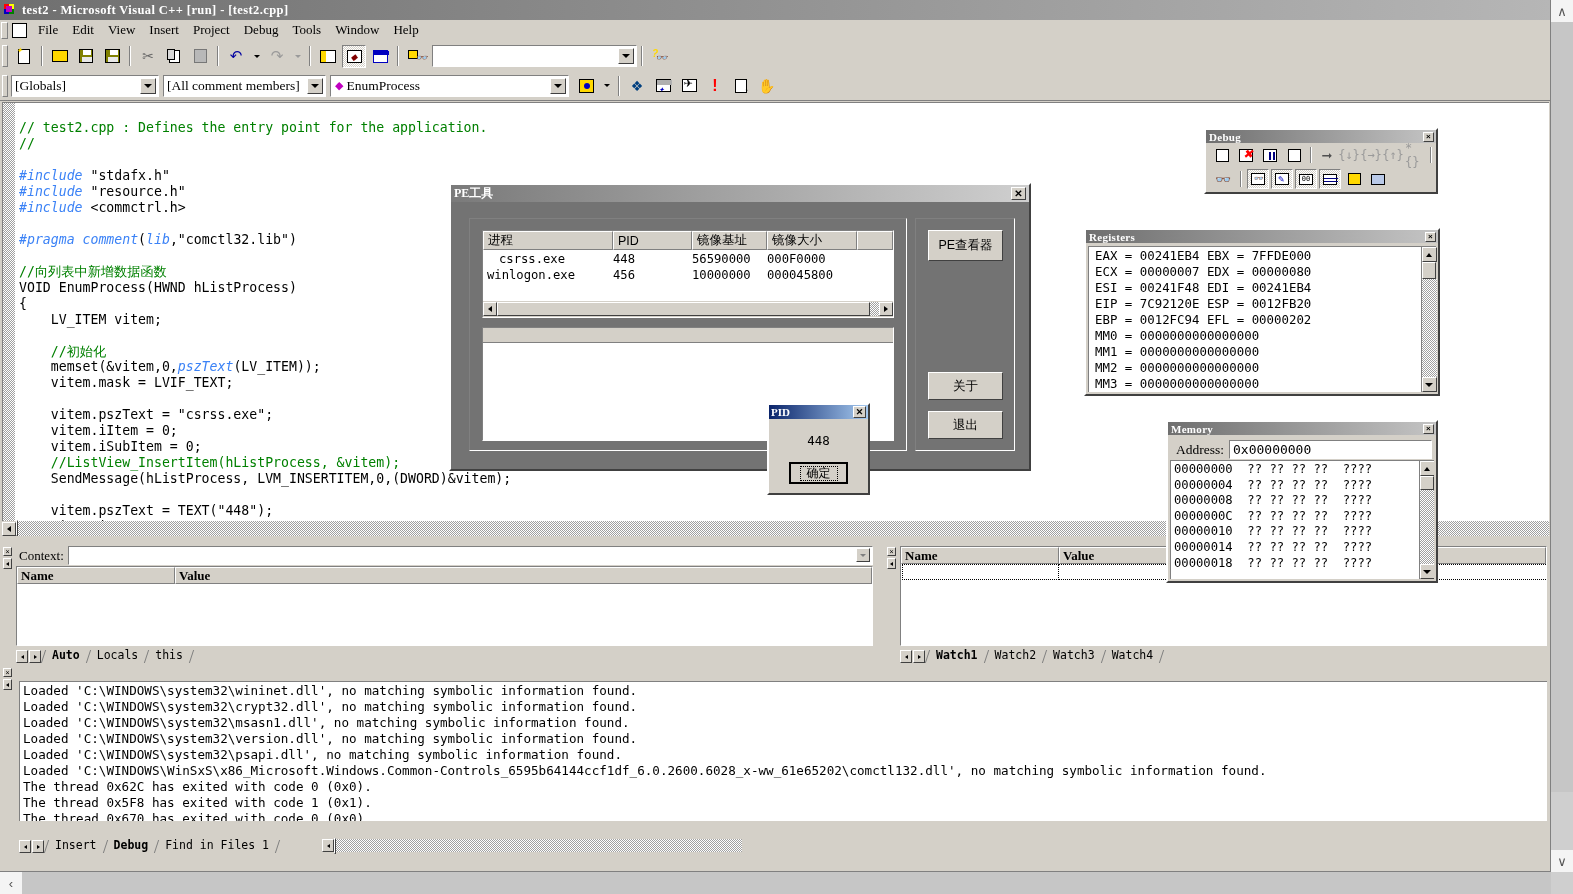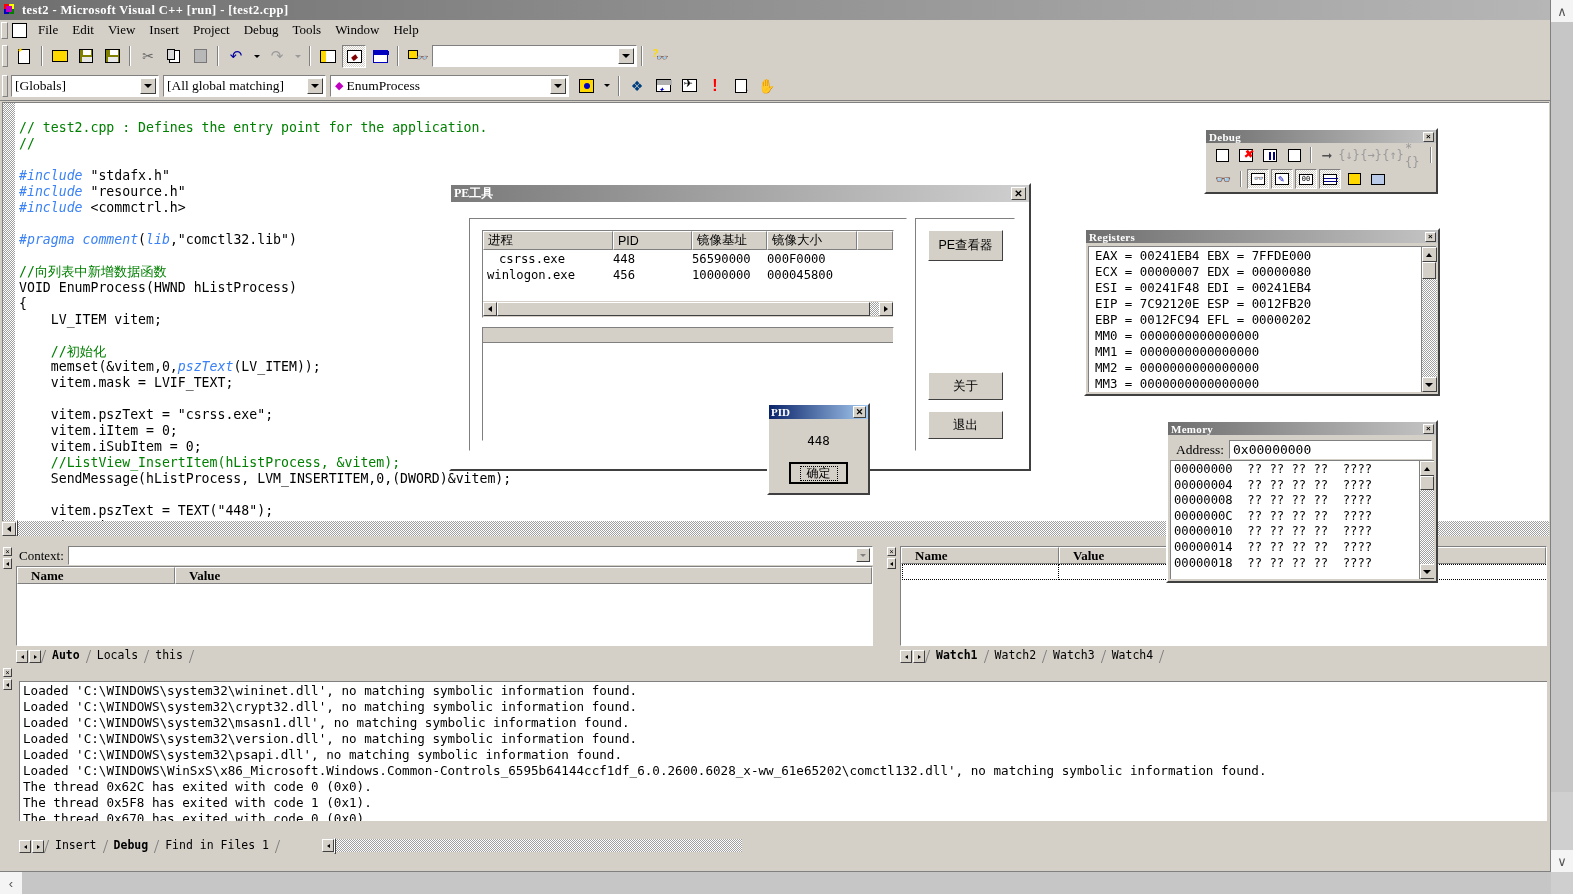--- a/index.html
+++ b/index.html
@@ -73,21 +73,21 @@
      background-size:2px 2px;background-position:0 0,1px 1px;}
   .sb-thumb{height:14px;background:#d4d0c8;border-top:1px solid #ffffff;border-left:1px solid #ffffff;
      border-right:1px solid #404040;border-bottom:1px solid #404040;}
 
   
   .dockpane{position:absolute;background:#d4d0c8;}
   .pane-close{width:9px;height:9px;background:#d4d0c8;border-top:1px solid #ffffff;border-left:1px solid #ffffff;
     border-right:1px solid #404040;border-bottom:1px solid #404040;font-size:7px;line-height:7px;text-align:center;font-family:"Liberation Sans",sans-serif;}
   .hdrrow{display:flex;height:17px;background:#d4d0c8;font-family:"Liberation Serif",serif;font-size:13px;font-weight:bold;}
   .hdrcell{border-top:1px solid #ffffff;border-left:1px solid #ffffff;border-right:1px solid #808080;border-bottom:1px solid #808080;
-     padding-left:13px;display:flex;align-items:center;background:#d4d0c8;}
+     padding-left:3px;display:flex;align-items:center;background:#d4d0c8;}
   .tabstrip{height:16px;display:flex;align-items:flex-end;background:#d4d0c8;font-family:"DejaVu Sans Mono","Liberation Mono",monospace;font-size:11.5px;}
   .tabitem{padding:0 7px 0 7px;height:15px;line-height:15px;position:relative;white-space:nowrap;}
   .tabitem.sel{font-weight:bold;}
   .tabsep{width:1px;height:13px;background:#808080;transform:skewX(-18deg);margin:0 1px;}
   .tabnav{width:12px;height:13px;background:#d4d0c8;border-top:1px solid #ffffff;border-left:1px solid #ffffff;
      border-right:1px solid #404040;border-bottom:1px solid #404040;display:flex;align-items:center;justify-content:center;margin-right:1px;}
 
   
   #outpane{position:absolute;left:2px;top:666px;width:1547px;height:188px;background:#d4d0c8;}
   #outtext{position:absolute;left:17px;top:2px;right:2px;bottom:20px;background:#ffffff;overflow:hidden;
@@ -107,21 +107,21 @@
   .monolist{font-family:"DejaVu Sans Mono","Liberation Mono",monospace;font-size:12.4px;line-height:16px;white-space:pre;}
 
   
   .vsb{width:15px;background:#d4d0c8;display:flex;flex-direction:column;align-items:center;}
   .vsb .track{flex:1;width:15px;
      background-image:linear-gradient(45deg,#a0a0a0 25%,transparent 25%,transparent 75%,#a0a0a0 75%),
                       linear-gradient(45deg,#a0a0a0 25%,#ffffff 25%,#ffffff 75%,#a0a0a0 75%);
      background-size:2px 2px;background-position:0 0,1px 1px;}
 
   
-  #pedlg{position:absolute;left:449px;top:183px;width:582px;height:288px;background:#ffffff;
+  #pedlg{position:absolute;left:449px;top:183px;width:582px;height:288px;background:#737373;
      border-top:2px solid #ffffff;border-left:2px solid #ffffff;border-right:2px solid #404040;border-bottom:2px solid #404040;}
   #pedlg .dlg-title{height:17px;display:flex;align-items:center;padding:0 3px;color:#ffffff;
      font-family:"Liberation Serif",serif;font-weight:bold;font-size:12px;
      background:linear-gradient(to right,#7a7a7a,#cfcfcf);}
   #pedlg .dlg-x{margin-left:auto;width:15px;height:13px;background:#d4d0c8;color:#000;
      border-top:1px solid #ffffff;border-left:1px solid #ffffff;border-right:1px solid #404040;border-bottom:1px solid #404040;
      font-size:10px;line-height:11px;text-align:center;font-weight:bold;}
   .btn{background:#d4d0c8;border-top:1px solid #ffffff;border-left:1px solid #ffffff;
      border-right:1px solid #404040;border-bottom:1px solid #404040;
      display:flex;align-items:center;justify-content:center;
@@ -270,21 +270,21 @@
 
   <div class="tbrow" id="tb2">
     <span class="grip"></span>
     <span class="combo" style="width:148px">
       <span class="ctext">[Globals]</span>
       <span class="carrow">
           <i class="dn"></i>
         </span>
     </span>
     <span class="combo" style="width:163px;margin-left:4px">
-      <span class="ctext">[All global matching]</span>
+      <span class="ctext">[All comment members]</span>
       <span class="carrow">
           <i class="dn"></i>
         </span>
     </span>
     <span class="combo" style="width:239px;margin-left:4px">
       <i style="margin-left:4px;margin-right:3px;color:#c000c0;font-size:11px;line-height:11px" class="tinyglyph">◆</i>
       <span class="ctext" style="padding-left:0">EnumProcess</span>
       <span class="carrow">
           <i class="dn"></i>
         </span>

